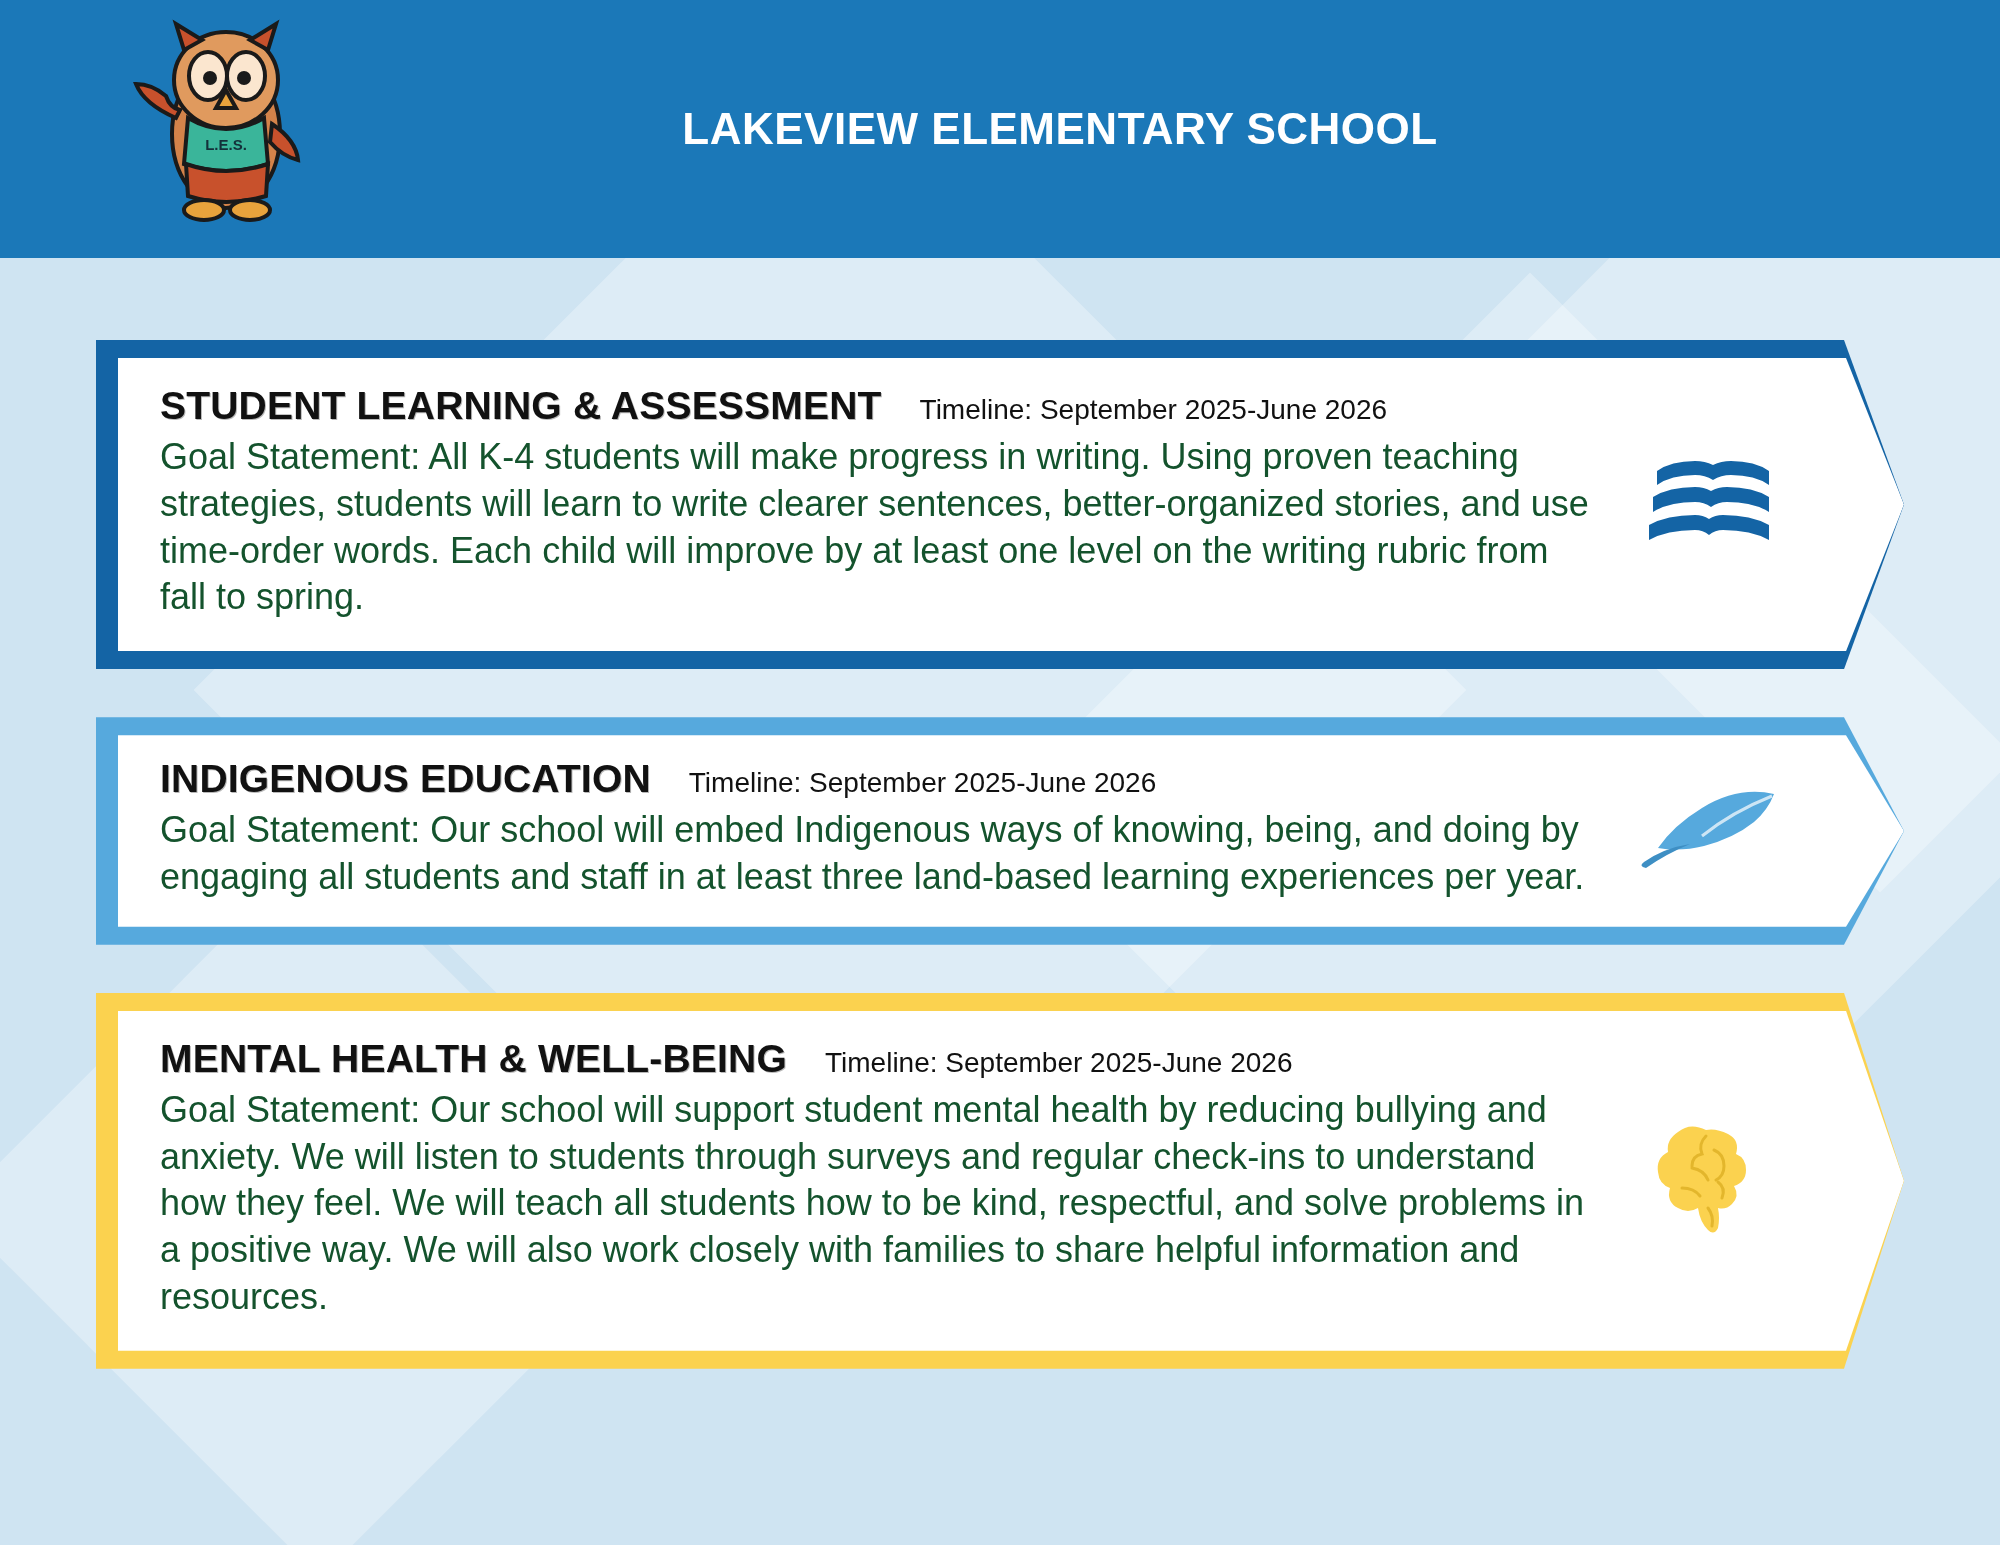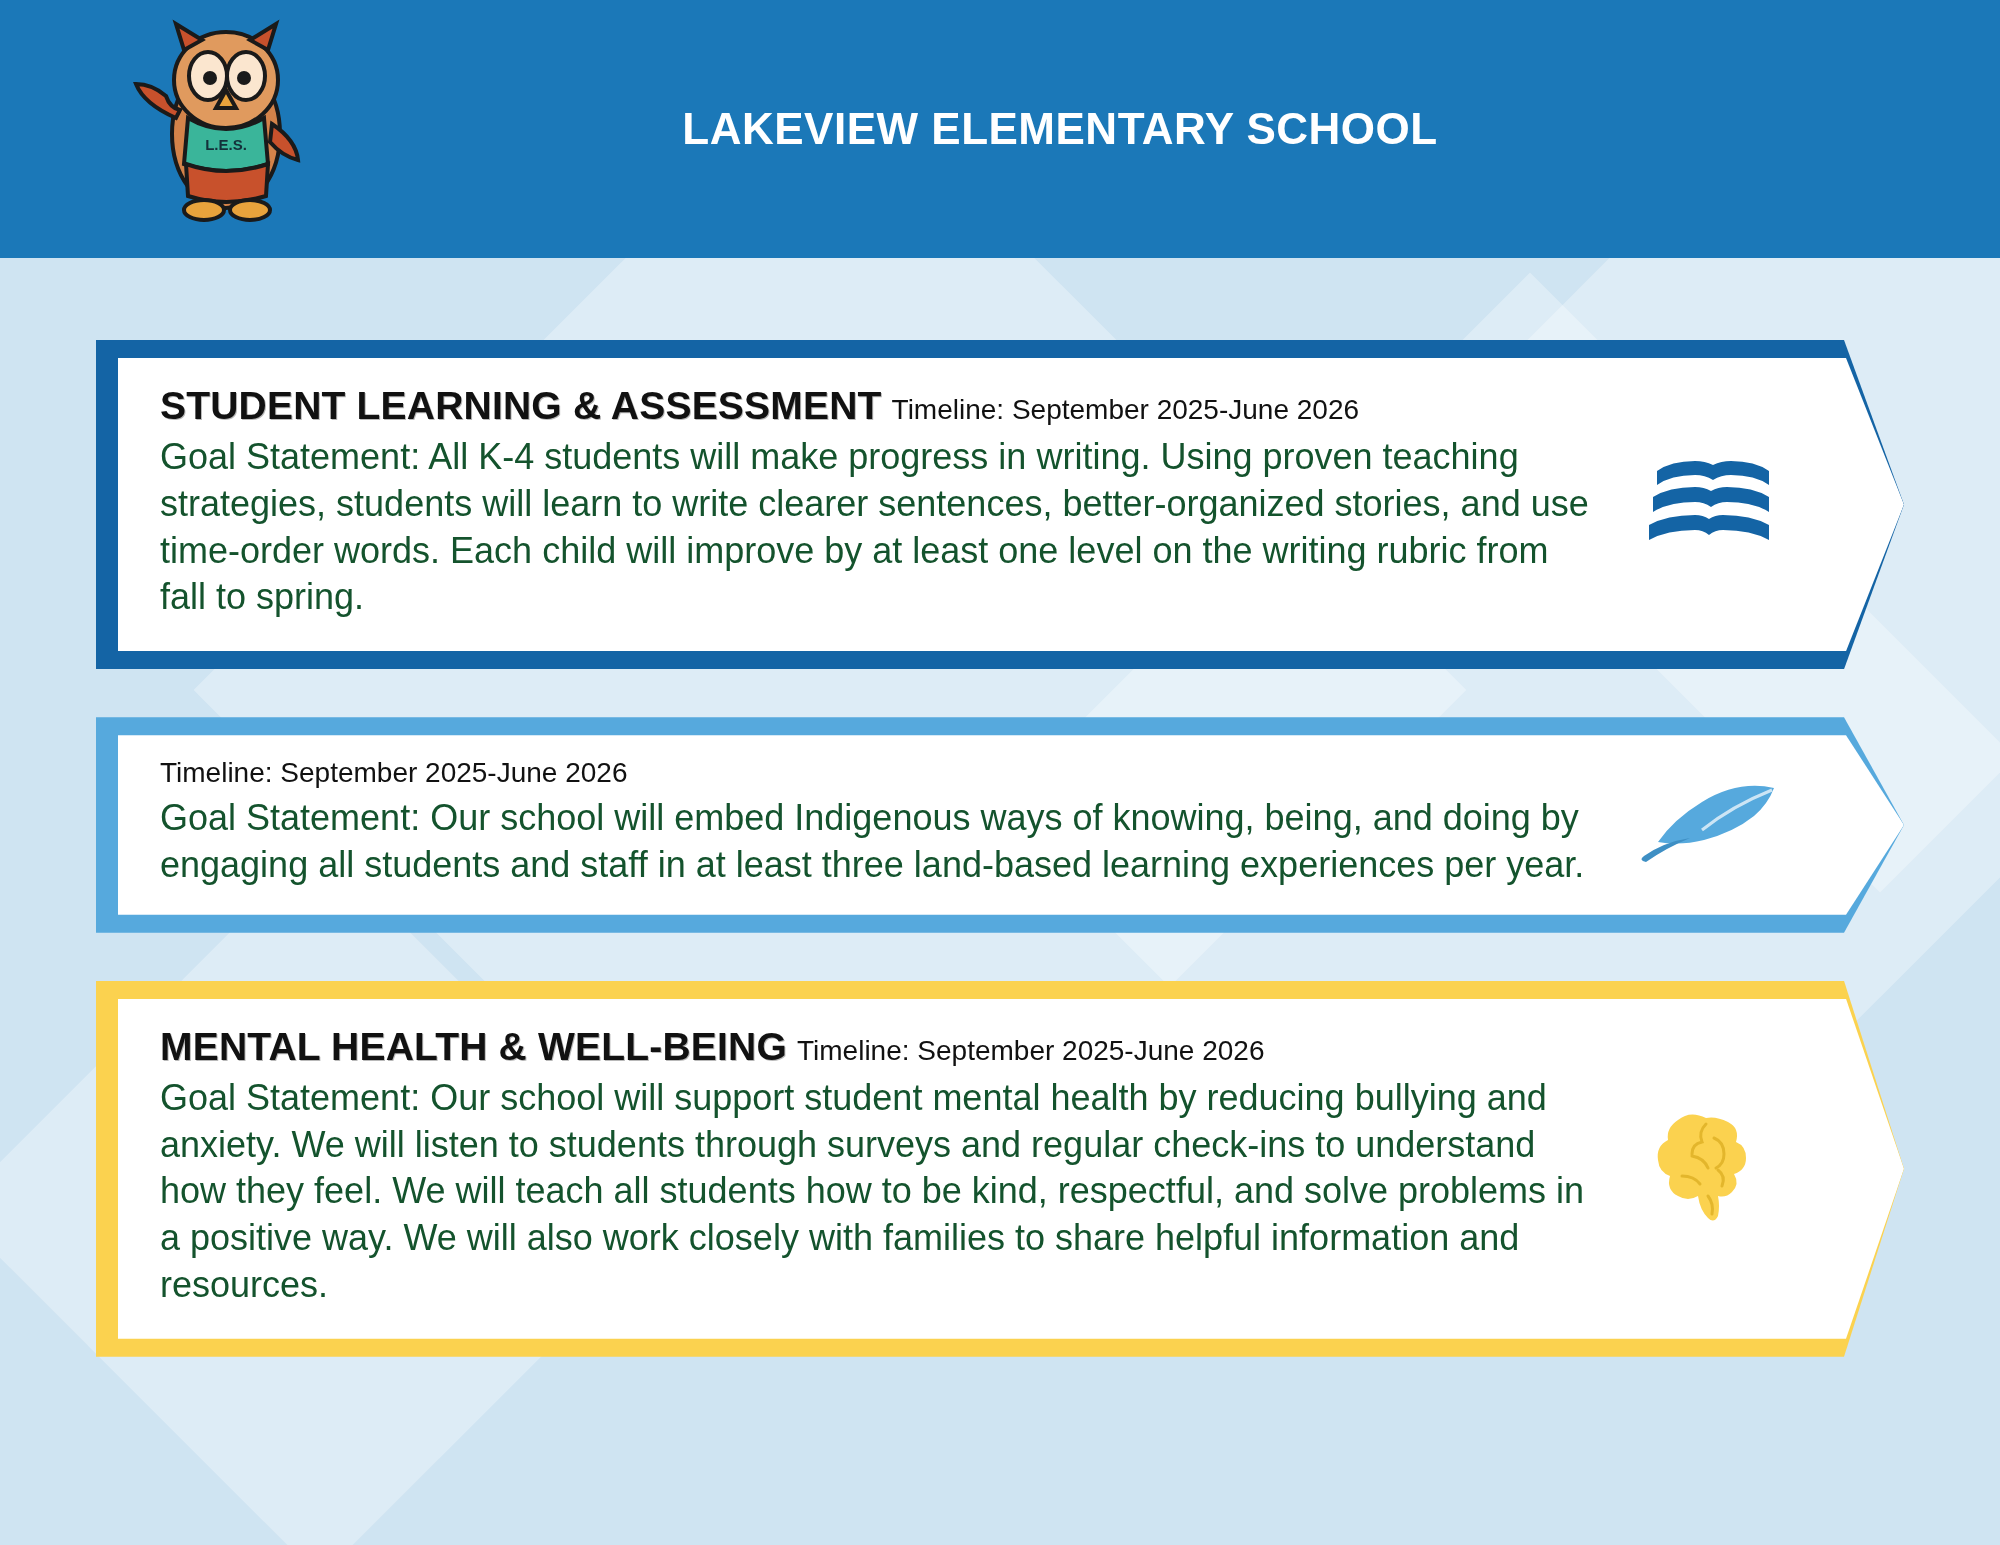--- a/index.html
+++ b/index.html
@@ -106,21 +106,21 @@
     margin-left: 22px;
     margin-right: 0;
     clip-path: polygon(0 0, calc(100% - 58px) 0, 100% 50%, calc(100% - 58px) 100%, 0 100%);
     padding: 26px 300px 30px 42px;
     min-height: 120px;
   }
 
   .goal-headline {
     display: flex;
     align-items: baseline;
-    gap: 10px;
+    gap: 38px;
     margin-bottom: 6px;
   }
   .goal-title {
     font-size: 39px;
     font-weight: bold;
     color: #111111;
     letter-spacing: 0.2px;
     text-shadow: 1px 1px 0 rgba(0,0,0,0.28);
     white-space: nowrap;
   }
@@ -225,20 +225,21 @@
             </svg>
           </div>
         </div>
       </div>
     </div>
 
     <div class="goal goal-2">
       <div class="chevron-outer">
         <div class="chevron-inner">
           <div class="goal-headline">
+            <div class="goal-title">INDIGENOUS EDUCATION</div>
             <div class="goal-timeline">Timeline: September 2025-June 2026</div>
           </div>
           <div class="goal-body">Goal Statement: Our school will embed Indigenous ways of knowing, being, and doing by engaging all students and staff in at least three land-based learning experiences per year.</div>
           <div class="goal-icon">
             <svg viewBox="0 0 150 110" width="150" height="110" aria-hidden="true">
               <g fill="#56a9dd">
                 <path d="M140 18 q-36 -8 -72 14 q-28 17 -44 40 q22 4 46 -2 q30 -8 50 -24 q14 -12 20 -28 z"></path>
                 <path d="M12 92 q20 -14 44 -24 q-26 4 -46 18 q-6 4 2 6 z" fill="#3e8fc4"></path>
                 <path d="M138 20 q-40 16 -70 40" stroke="#ffffff" stroke-width="3" fill="none" opacity="0.7"></path>
               </g>

